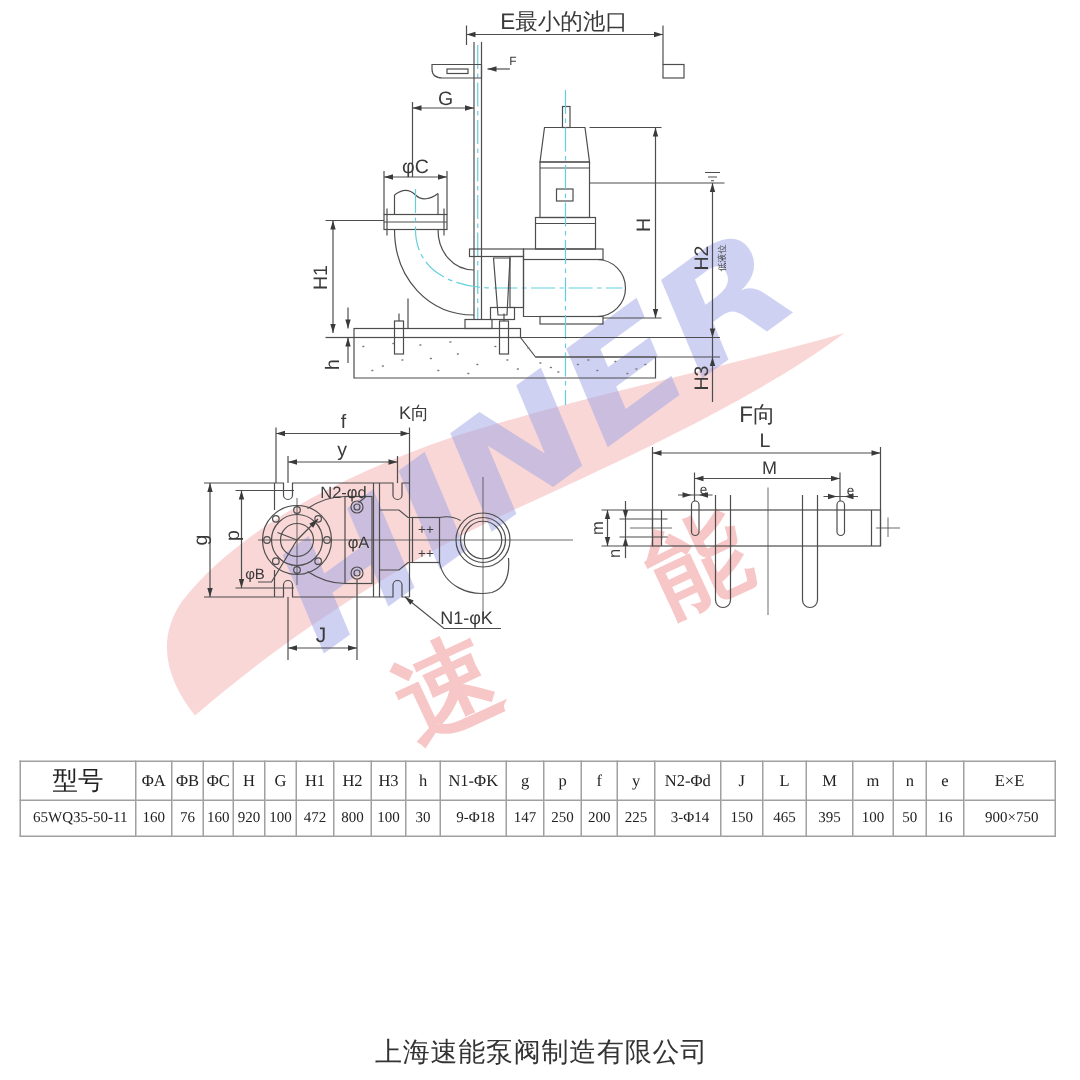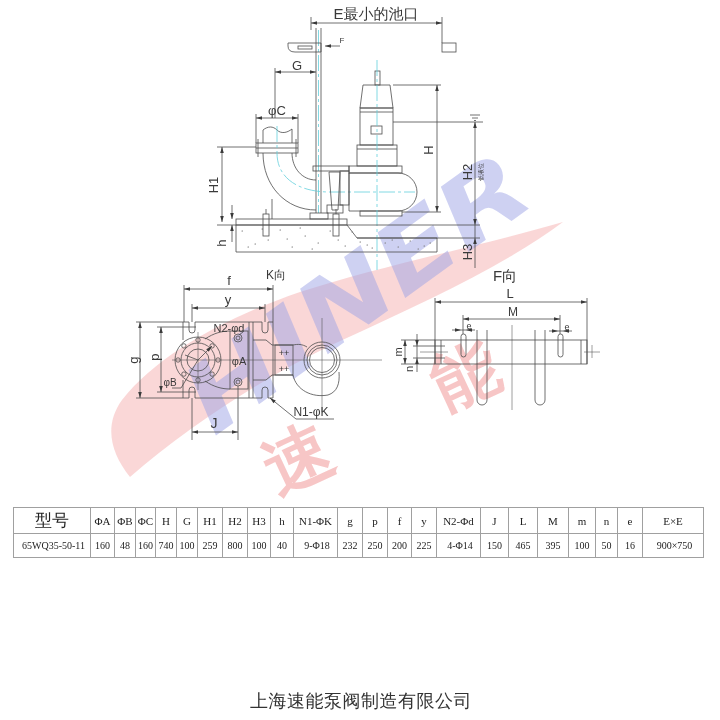--- a/index.html
+++ b/index.html
@@ -333,34 +333,34 @@
     <th>L</th>
     <th>M</th>
     <th>m</th>
     <th>n</th>
     <th>e</th>
     <th>E×E</th>
   </tr>
   <tr class="data-row">
     <td class="l">65WQ35-50-11</td>
     <td>160</td>
-    <td>48</td>
+    <td>76</td>
     <td>160</td>
-    <td>740</td>
+    <td>920</td>
     <td>100</td>
-    <td>259</td>
+    <td>472</td>
     <td>800</td>
     <td>100</td>
-    <td>40</td>
+    <td>30</td>
     <td class="l">9-Φ18</td>
-    <td>232</td>
+    <td>147</td>
     <td>250</td>
     <td>200</td>
     <td>225</td>
-    <td class="l">4-Φ14</td>
+    <td class="l">3-Φ14</td>
     <td>150</td>
     <td>465</td>
     <td>395</td>
     <td>100</td>
     <td>50</td>
     <td>16</td>
     <td class="l">900×750</td>
   </tr>
 </tbody>
     </table>

